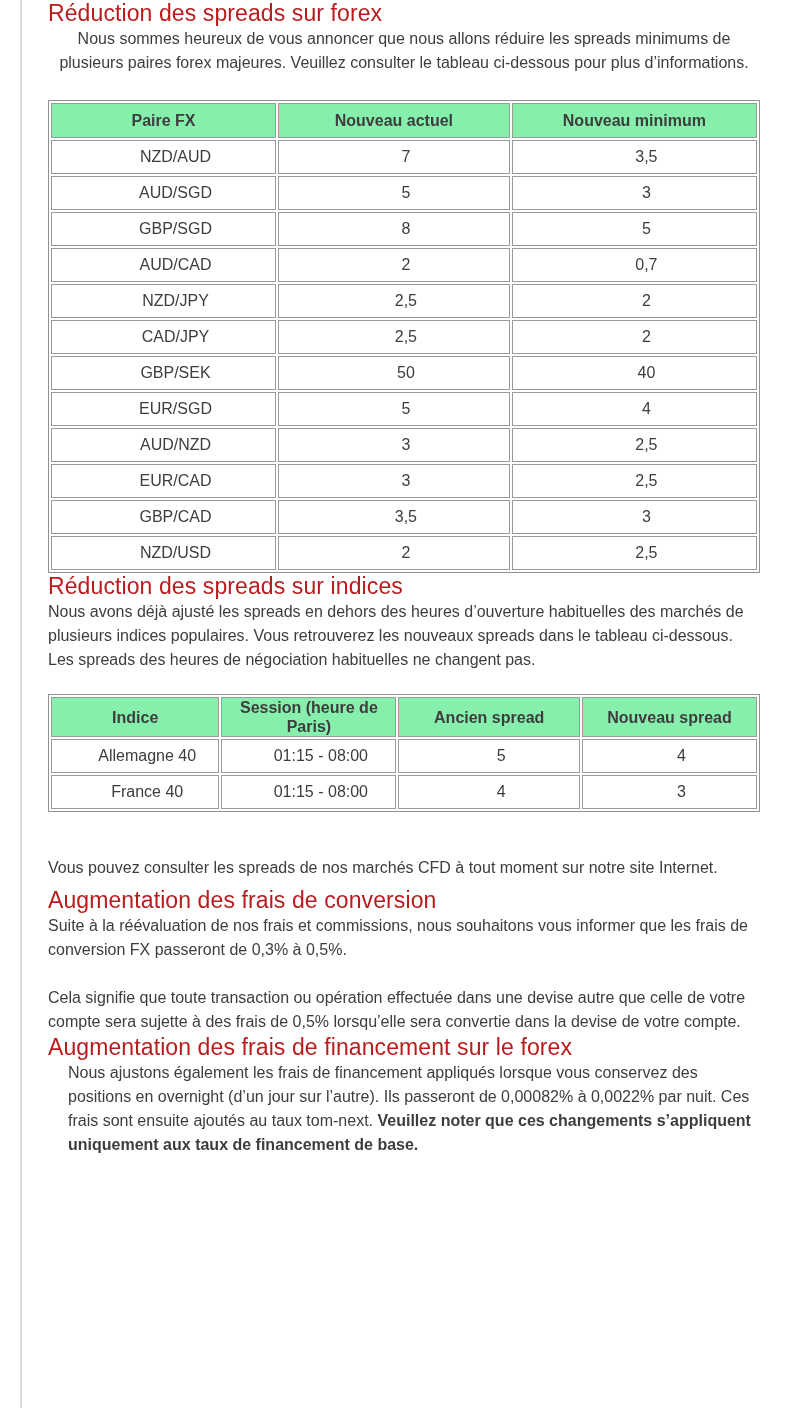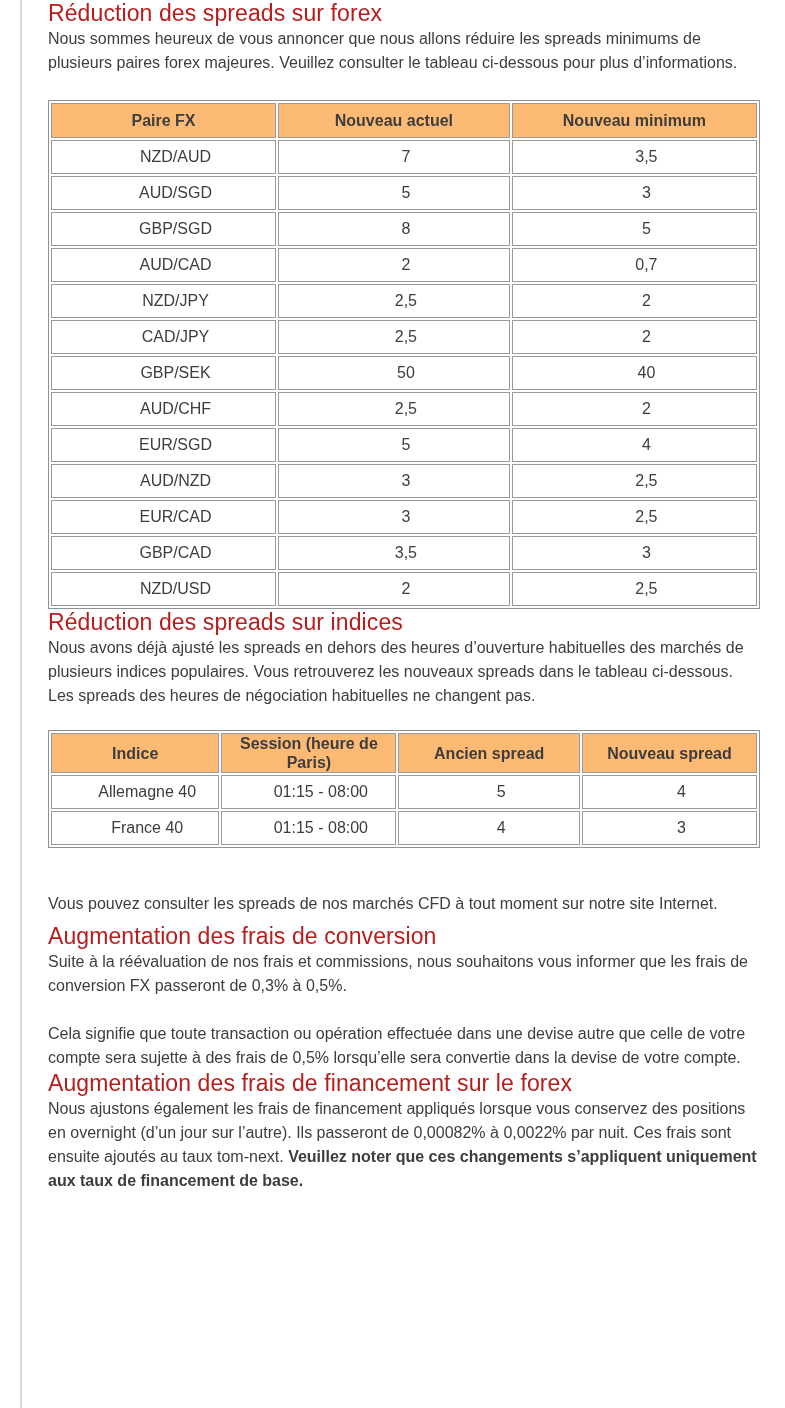--- a/index.html
+++ b/index.html
@@ -39,45 +39,45 @@
   .h-first   { margin: 10px 0 16px 0; }
   .h-indices { margin: 29px 0 16px 0; }
   .h-conv    { margin: 31px 0 16px 0; }
   .h-fin     { margin: 23px 0 16px 0; }
   p.body-text {
     font-size: 16px;
     line-height: 24px;
     margin: 0 0 24px 0;
     color: #3d3d3d;
   }
-  p.intro-forex   { margin-bottom: 25px; }
+  p.intro-forex   { margin-bottom: 25px; text-align: center; }
   p.intro-indices { margin-bottom: 22px; }
   p.note-cfd      { margin-top: 44px; margin-bottom: 7px; }
   p.conv-1        { margin-bottom: 24px; }
   p.conv-2        { margin-bottom: 0; }
-  p.fin-1         { margin-bottom: 0; }
+  p.fin-1         { margin-bottom: 0; margin-left: 20px; }
   table.data-table {
     width: 100%;
     border-collapse: separate;
     border-spacing: 2px;
     border: 1px solid #909090;
     background: #ffffff;
     table-layout: fixed;
   }
   table.data-table th,
   table.data-table td {
     border: 1px solid #9a9a9a;
     text-align: center;
     vertical-align: middle;
     font-size: 16px;
     color: #3d3d3d;
     padding: 0 4px;
   }
   table.data-table th {
-    background: #fdba74;
+    background: #86efac;
     font-weight: 700;
     height: 33px;
     line-height: 19px;
     margin-top: 32px;
   }
   table.data-table td {
     height: 32px;
     padding-left: 28px;
   }
   table.forex-table th:nth-child(1), table.forex-table td:nth-child(1) { width: 32%; }
@@ -138,25 +138,20 @@
           <td>CAD/JPY</td>
           <td>2,5</td>
           <td>2</td>
         </tr>
         <tr>
           <td>GBP/SEK</td>
           <td>50</td>
           <td>40</td>
         </tr>
         <tr>
-          <td>AUD/CHF</td>
-          <td>2,5</td>
-          <td>2</td>
-        </tr>
-        <tr>
           <td>EUR/SGD</td>
           <td>5</td>
           <td>4</td>
         </tr>
         <tr>
           <td>AUD/NZD</td>
           <td>3</td>
           <td>2,5</td>
         </tr>
         <tr>

